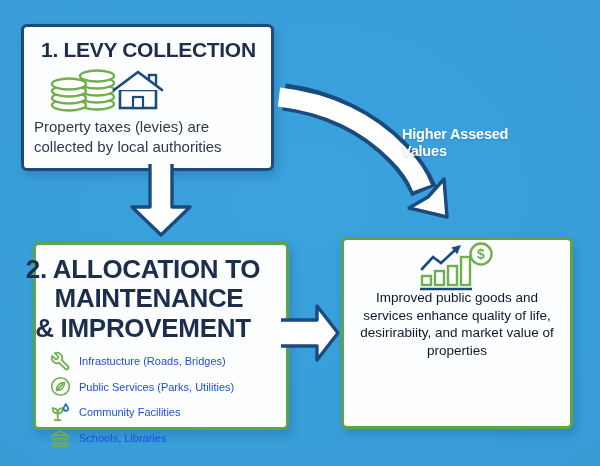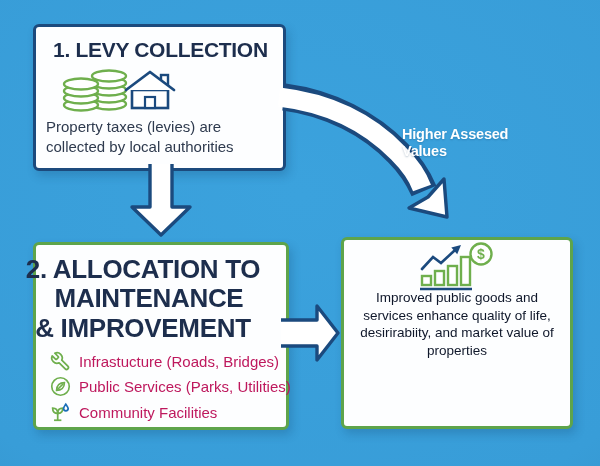--- a/index.html
+++ b/index.html
@@ -12,32 +12,32 @@
     position:absolute;background:#fdfeff;border-radius:6px;box-sizing:border-box;
     box-shadow:3px 5px 10px rgba(12,55,95,.22);
   }
   .card-navy{border:3.5px solid #1c4a7d;}
   .card-green{border:3.5px solid #5ea44b;}
   .card h2{
     margin:0;color:#1d2e4d;font-weight:bold;letter-spacing:-.3px;
     font-size:26px;line-height:1.13;text-align:center;
   }
   
-  #box1{left:33px;top:24px;width:253px;height:147px;}
+  #box1{left:21px;top:24px;width:253px;height:147px;}
   #box1 h2{text-align:left;padding:11px 0 0 17px;font-size:21px;}
   .icon-row{display:flex;align-items:flex-end;margin:3px 0 0 24px;height:48px;}
   .icon-row .house{margin-left:-12px;margin-bottom:1px;}
   #box1 p{margin:4px 10px 0;font-size:15px;line-height:1.32;color:#2e3a4e;}
   
   #box2{left:33px;top:242px;width:256px;height:188px;}
   #box2 h2{margin-top:10px;transform:translateX(-18px);}
   .svc-list{list-style:none;margin:7px 0 0;padding:0 4px 0 13px;}
   .svc-list li{display:flex;align-items:center;margin-bottom:3.5px;}
   .svc-list .li-icon{width:22px;height:22px;flex:0 0 22px;margin-right:8px;display:flex;align-items:center;justify-content:center;}
-  .svc-list .li-label{font-size:15px;color:#be185d;white-space:nowrap;}
+  .svc-list .li-label{font-size:11px;color:#1d4ed8;white-space:nowrap;}
   
   #box3{left:341px;top:237px;width:232px;height:192px;}
   #box3 h2{margin-top:12px;}
   #box3 .t1{display:block;transform:translateX(-34px);}
   #box3 .t2{display:block;transform:translateX(2px);}
   .chart-wrap{display:flex;justify-content:center;margin-top:2px;height:44px;}
   #box3 p{margin:3px 7px 0;text-align:center;font-size:13.5px;line-height:1.3;color:#0f172a;}
   
   .arrows{position:absolute;left:0;top:0;width:600px;height:466px;pointer-events:none;}
   .curve-label{
@@ -112,20 +112,31 @@
               <path d="M9.5 21 V13"></path>
               <path d="M9.5 13.5 C5.5 13.5 4 10.5 4 7.8 C7.8 7.8 9.5 10 9.5 13.5 Z"></path>
               <path d="M9.5 13.5 C13.5 13.5 15 10.5 15 7.8 C11.2 7.8 9.5 10 9.5 13.5 Z"></path>
               <path d="M5.5 21 H13.5"></path>
             </g>
             <path stroke="#1b6fb8" d="M18.3 3.5 C16.9 5.6 15.9 6.9 15.9 8.2 a2.5 2.5 0 0 0 5 0 C20.9 6.9 19.7 5.6 18.3 3.5 Z"></path>
           </svg>
         </span>
         <span class="li-label">Community Facilities</span>
       </li>
+      <li>
+        <span class="li-icon">
+          <svg width="22" height="22" viewBox="0 0 24 24" fill="none" stroke="#6faf4d" stroke-width="1.8" stroke-linejoin="round">
+            <path d="M4 9 L12 4.5 L20 9 Z"></path>
+            <rect x="3.5" y="9" width="17" height="3.4"></rect>
+            <path d="M6.2 12.4 V18.3 M10.2 12.4 V18.3 M14 12.4 V18.3 M17.8 12.4 V18.3"></path>
+            <rect x="3.5" y="18.3" width="17" height="2.6"></rect>
+          </svg>
+        </span>
+        <span class="li-label">Schools, Libraries</span>
+      </li>
     </ul>
   </section>
 
   <section class="card card-green" id="box3">
     <div class="chart-wrap">
       <svg width="78" height="50" viewBox="0 0 78 50">
         <g fill="#ffffff" stroke="#6faf4d" stroke-width="2.4">
           <rect x="4" y="34" width="9" height="9"></rect>
           <rect x="17" y="29" width="9" height="14"></rect>
           <rect x="30" y="24" width="9" height="19"></rect>

